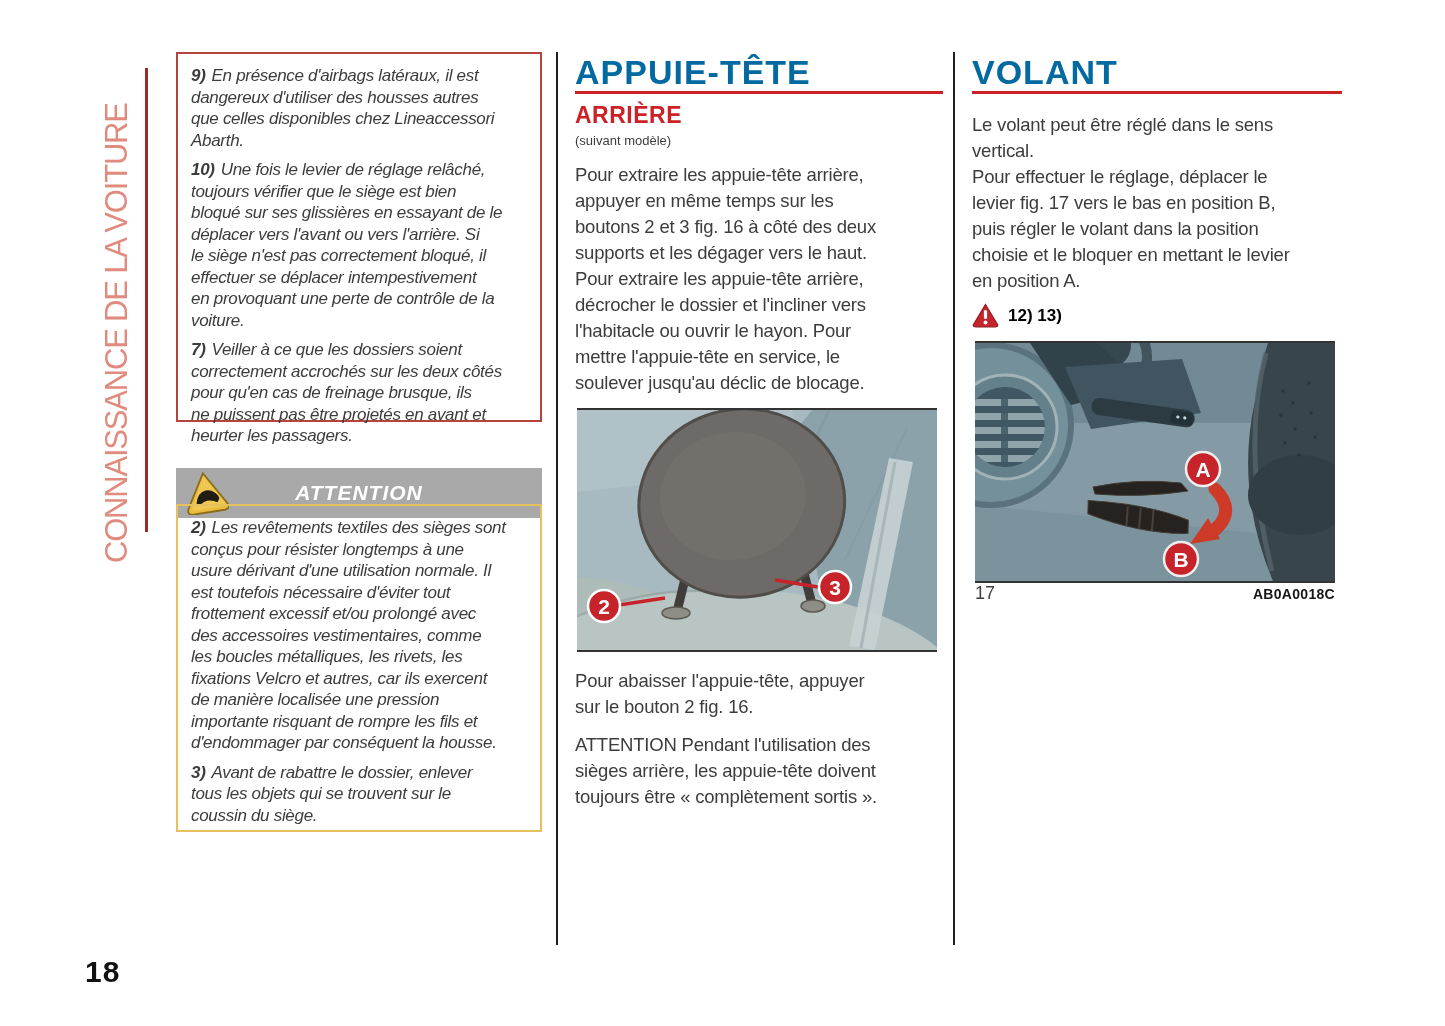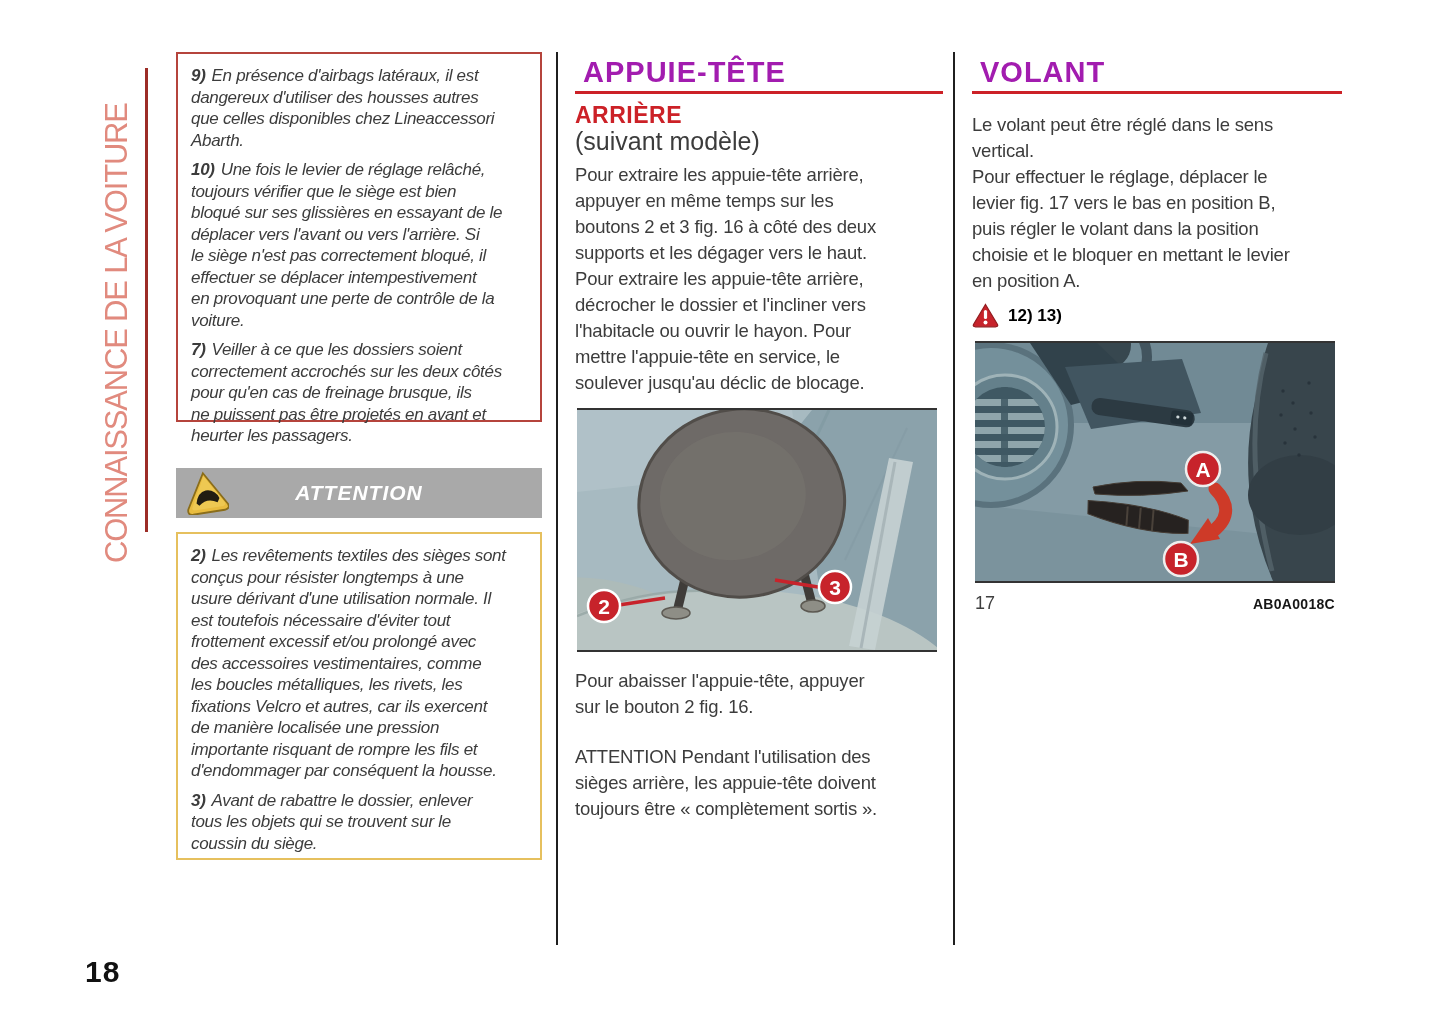--- a/index.html
+++ b/index.html
@@ -12,51 +12,51 @@
   .sidebar-label{
     position:absolute;left:99px;top:563px;width:500px;
     transform:rotate(-90deg);transform-origin:0 0;
     font-size:31px;letter-spacing:-1.2px;color:#e18a7e;white-space:nowrap;
   }
   .sidebar-rule{position:absolute;left:145px;top:68px;width:3px;height:464px;background:#9c2d27;}
   
   .box{position:absolute;left:176px;width:366px;box-sizing:border-box;
        font-style:italic;font-size:17px;line-height:21.5px;letter-spacing:-0.3px;color:#3c3c3c;}
   .box-red{top:52px;height:370px;border:2px solid #b5443c;padding:11px 8px 0 13px;}
-  .box-yellow{top:532px;height:328px;border:2px solid #e6c05e;padding:11px 8px 0 13px;}
+  .box-yellow{top:504px;height:328px;border:2px solid #e6c05e;padding:11px 8px 0 13px;}
   .note{margin:0 0 8px 0;white-space:normal;}
   .note-num{font-weight:bold;margin-right:6px;}
   .note-text{white-space:pre-line;}
   .banner{
     position:absolute;left:176px;top:468px;width:366px;height:50px;background:#a9a9a9;
     display:flex;align-items:center;justify-content:center;
   }
   .banner-label{font-weight:bold;font-style:italic;font-size:21px;color:#ffffff;letter-spacing:1px;}
   .banner-icon{position:absolute;left:7px;top:3px;width:46px;height:44px;}
   
   .divider{position:absolute;top:52px;width:2px;height:893px;background:#1f1f1f;}
   .divider-1{left:556px;}
   .divider-2{left:953px;}
   .col{position:absolute;top:52px;}
   .col-mid{left:575px;width:368px;}
   .col-right{left:972px;width:370px;}
-  .col-title{margin:6px 0 0 8px;font-size:29px;font-weight:bold;color:#a21caf;letter-spacing:1px;line-height:29px;}
+  .col-title{margin:6px 0 0 0;font-size:34px;font-weight:bold;color:#0369a1;letter-spacing:1px;line-height:29px;}
   .title-rule{margin-top:4px;height:3px;background:#cc2127;}
   .col-subtitle{margin:10px 0 0 0;font-size:23px;font-weight:bold;color:#cc2127;line-height:23px;letter-spacing:0.5px;}
-  .col-note{margin:3px 0 0 0;font-size:25px;line-height:22px;color:#3c3c3c;}
+  .col-note{margin:3px 0 0 0;font-size:13px;line-height:22px;color:#3c3c3c;}
   .para{margin:0;font-size:18.5px;line-height:26px;letter-spacing:-0.2px;color:#3c3c3c;white-space:pre-line;}
   .para-1{margin-top:10px;}
   .para-after-fig{margin-top:16px;}
-  .para-caution{margin-top:24px;}
+  .para-caution{margin-top:12px;}
   .para-right{margin-top:18px;}
   
   .figure{margin-top:12px;width:360px;}
   .figure-right{margin-top:13px;}
   .photo{display:block;width:360px;border-top:2px solid #333;border-bottom:2px solid #333;}
-  .caption{margin-top:10px;display:flex;justify-content:space-between;align-items:baseline;width:360px;}
+  .caption{margin-top:0;display:flex;justify-content:space-between;align-items:baseline;width:360px;}
   .caption-num{font-size:18px;color:#3f3f3f;}
   .caption-code{font-size:14px;font-weight:bold;color:#161616;letter-spacing:0.3px;}
   
   .warn-row{margin-top:9px;display:flex;align-items:center;gap:9px;}
   .warn-refs{font-size:17px;font-weight:bold;color:#000000;}
   
   .page-num{position:absolute;left:85px;top:955px;font-size:30px;font-weight:bold;color:#111;letter-spacing:1px;}
   svg text{font-family:"Liberation Sans",sans-serif;}
 </style>
 </head>

